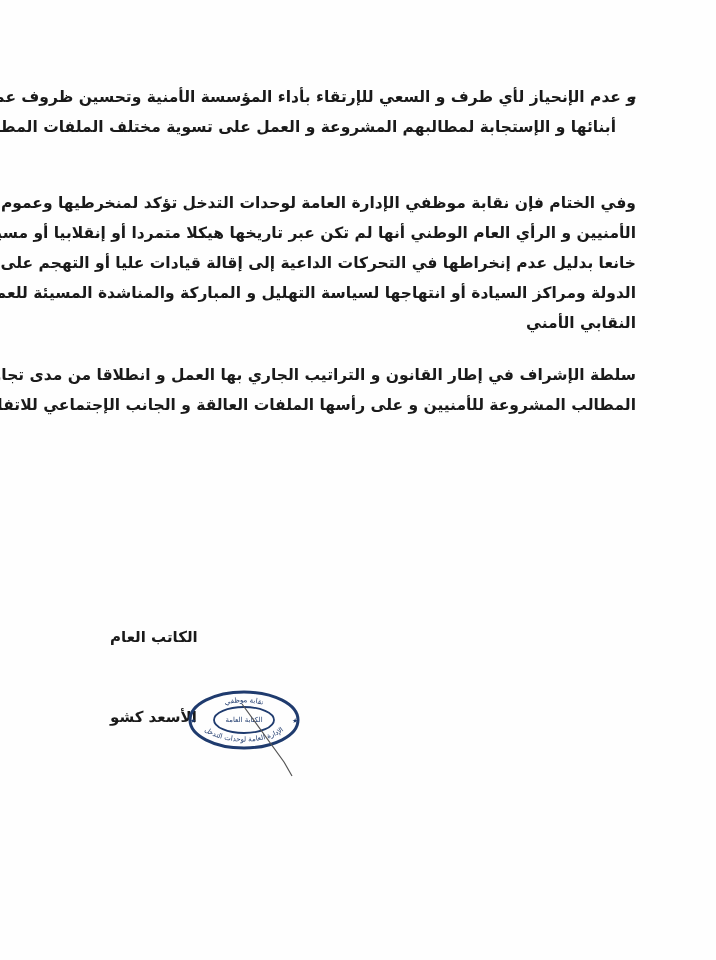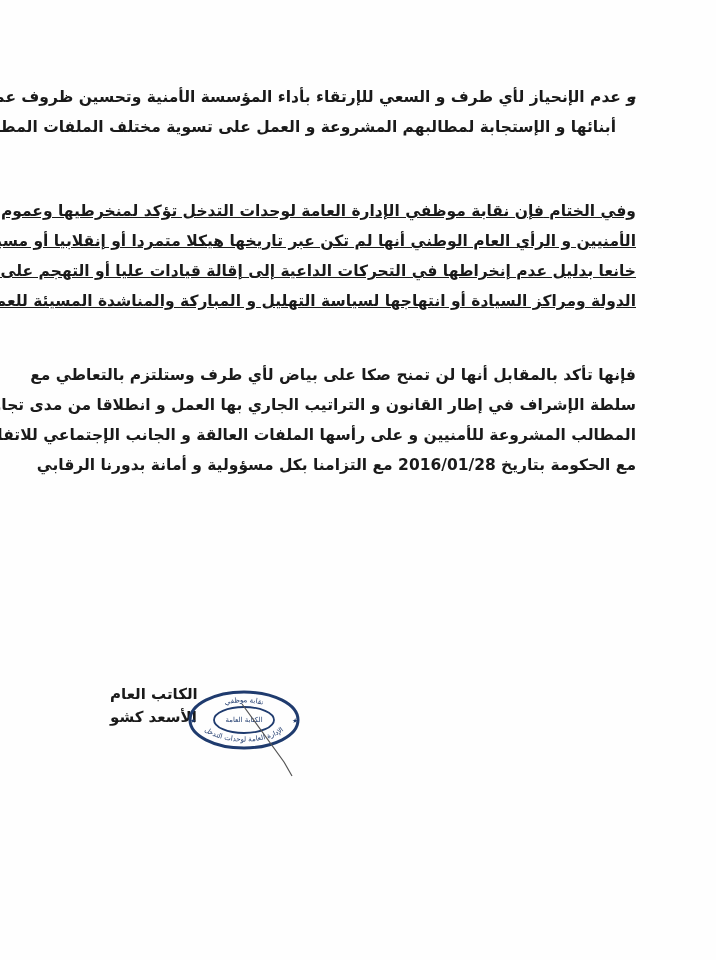--- a/index.html
+++ b/index.html
@@ -45,27 +45,27 @@
   }
   #para-1 { top: 82px; }
   #para-1 .line:first-child { padding-right: 26px; }
   #para-1 .line:last-child { padding-right: 20px; }
   .bullet-dash {
     position: absolute;
     right: 0px;
     top: 0px;
     font-weight: bold;
   }
-  #para-2 { top: 196px; text-decoration: underline; }
+  #para-2 { top: 188px; }
   #para-3 { top: 360px; }
   .lead-word { font-weight: 900; }
   .sig-title {
     position: absolute;
     left: 110px;
-    top: 685px;
+    top: 628px;
     font-weight: bold;
     font-size: 15px;
     direction: rtl;
   }
   .sig-name {
     position: absolute;
     left: 110px;
     top: 708px;
     font-weight: bold;
     font-size: 15px;
@@ -101,27 +101,26 @@
     <span class="bullet-dash">-</span>
     <span class="line">و عدم الإنحياز لأي طرف و السعي للإرتقاء بأداء المؤسسة الأمنية وتحسين ظروف عمل</span>
     <span class="line last">أبنائها و الإستجابة لمطالبهم المشروعة و العمل على تسوية مختلف الملفات المطروحة</span>
   </div>
 
   <div class="text-block" id="para-2">
     <span class="line"><span class="lead-word">وفي الختام</span> <span>فإن نقابة موظفي الإدارة العامة لوحدات التدخل تؤكد لمنخرطيها وعموم</span></span>
     <span class="line">الأمنيين و الرأي العام الوطني أنها لم تكن عبر تاريخها هيكلا متمردا أو إنقلابيا أو مسيسا أو</span>
     <span class="line">خانعا بدليل عدم إنخراطها في التحركات الداعية إلى إقالة قيادات عليا أو التهجم على رموز</span>
     <span class="line">الدولة ومراكز السيادة أو انتهاجها لسياسة التهليل و المباركة والمناشدة المسيئة للعمل</span>
+    <span class="line last">النقابي الأمني</span>
   </div>
 
   <div class="text-block" id="para-3">
-    <span class="line"><span class="lead-word">فإنها</span> <span>تأكد بالمقابل  أنها لن تمنح صكا على بياض لأي طرف وستلتزم بالتعاطي مع</span></span>
     <span class="line">سلطة الإشراف في إطار القانون و التراتيب الجاري بها العمل و انطلاقا من مدى تجاوبها مع</span>
     <span class="line">المطالب المشروعة للأمنيين و على رأسها الملفات العالقة و الجانب الإجتماعي للاتفاقية المبرمة</span>
-    <span class="line">مع الحكومة بتاريخ 2016/01/28 مع  التزامنا بكل مسؤولية و أمانة  بدورنا الرقابي</span>
   </div>
 
   <div class="sig-title">الكاتب العام</div>
   <div class="sig-name">الأسعد كشو</div>
 
   <div class="stamp">
     <svg viewBox="0 0 112 60">
       <ellipse cx="56" cy="30" rx="54" ry="28" fill="none" stroke="#1f3b6e" stroke-width="3"></ellipse>
       <ellipse cx="56" cy="30" rx="30" ry="13" fill="none" stroke="#1f3b6e" stroke-width="1.8"></ellipse>
       <defs>

